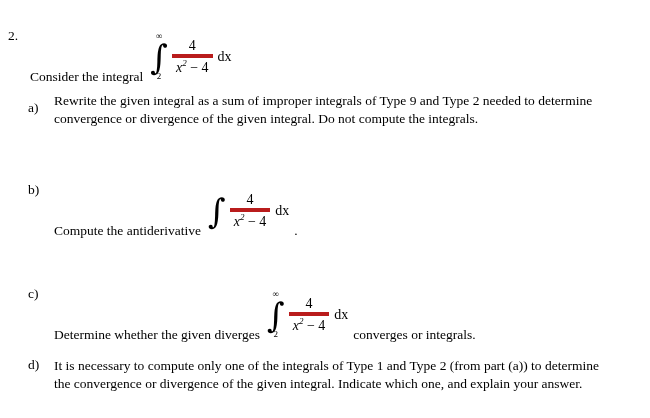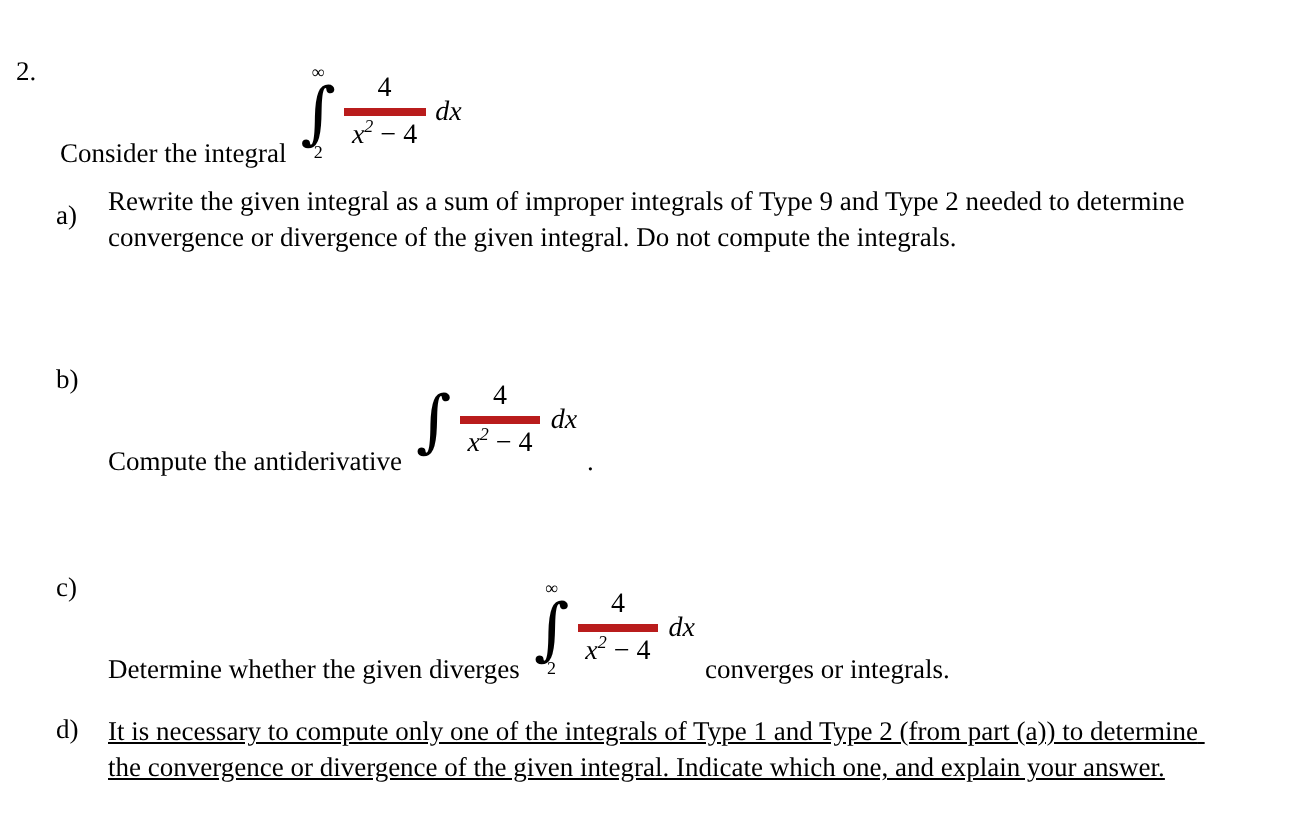--- a/index.html
+++ b/index.html
@@ -70,21 +70,20 @@
   }
   .ital {
     font-style: italic;
   }
   .sup {
     font-size: 9px;
     vertical-align: super;
     font-style: italic;
   }
   .dx {
-    font-style: italic;
     font-size: 14px;
     margin-left: 3px;
   }
 
   
   .item {
     position: absolute;
     display: flex;
   }
   .marker {
@@ -107,21 +106,21 @@
   #qb { left: 28px; top: 182px; }
   #qb .marker { width: 26px; }
   #qb .body { display: flex; }
 
   #qc { left: 28px; top: 286px; }
   #qc .marker { width: 26px; }
   #qc .body { display: flex; align-items: center; }
 
   #qd { left: 28px; top: 357px; width: 600px; }
   #qd .marker { width: 26px; }
-  #qd .body { width: 560px; text-decoration: underline; }
+  #qd .body { width: 560px; }
 
   .txt { white-space: pre-wrap; }
   .inline-text { font-size: 13.5px; margin-top: 40px; }
   .sp { display: inline-block; width: 5px; }
 </style>
 </head>
 <body>
 
 <div class="page">
 

